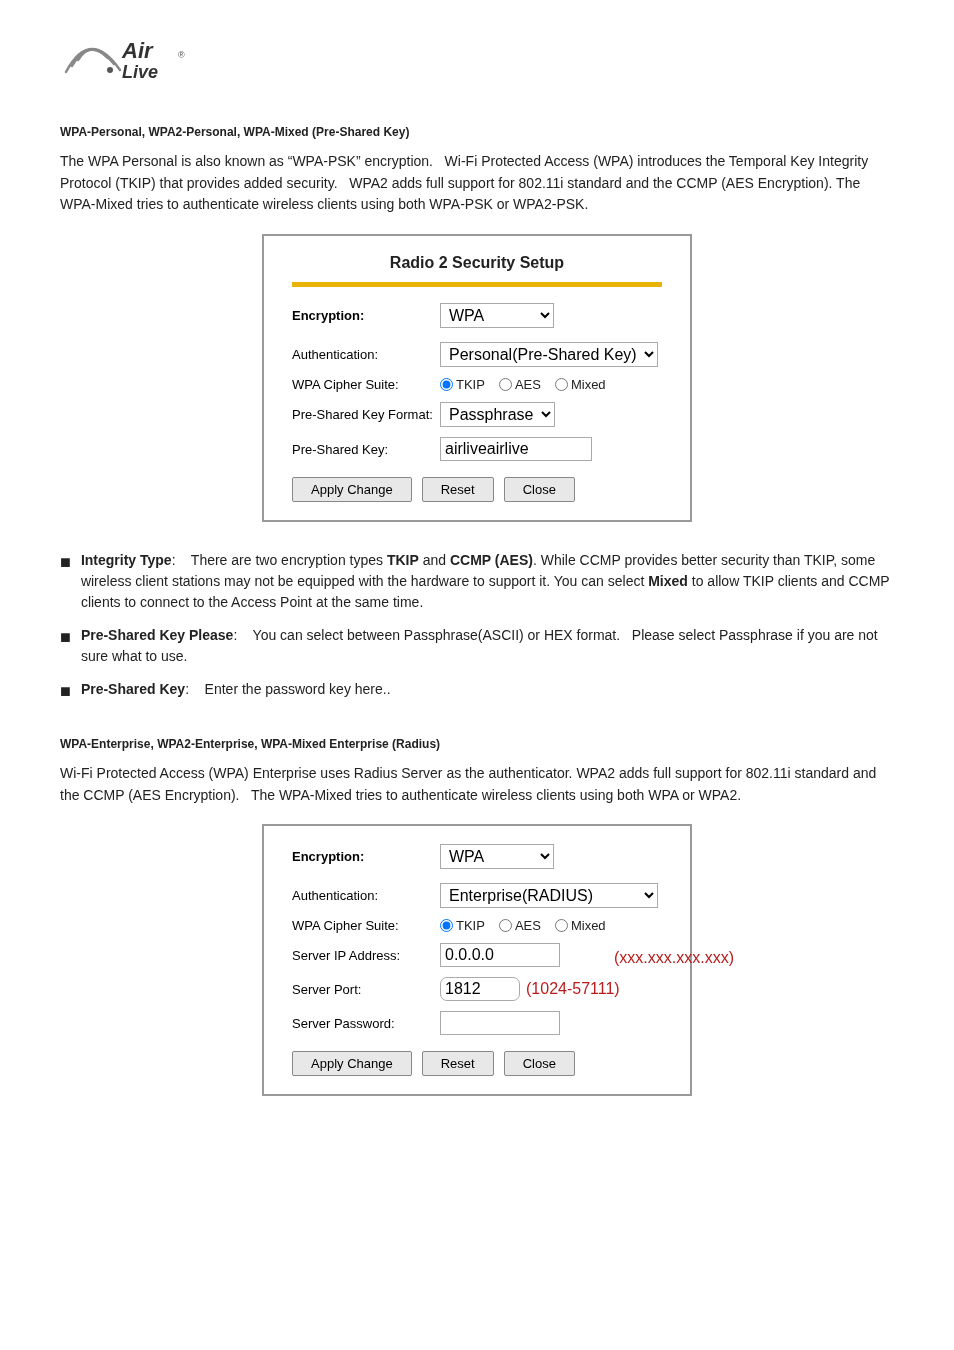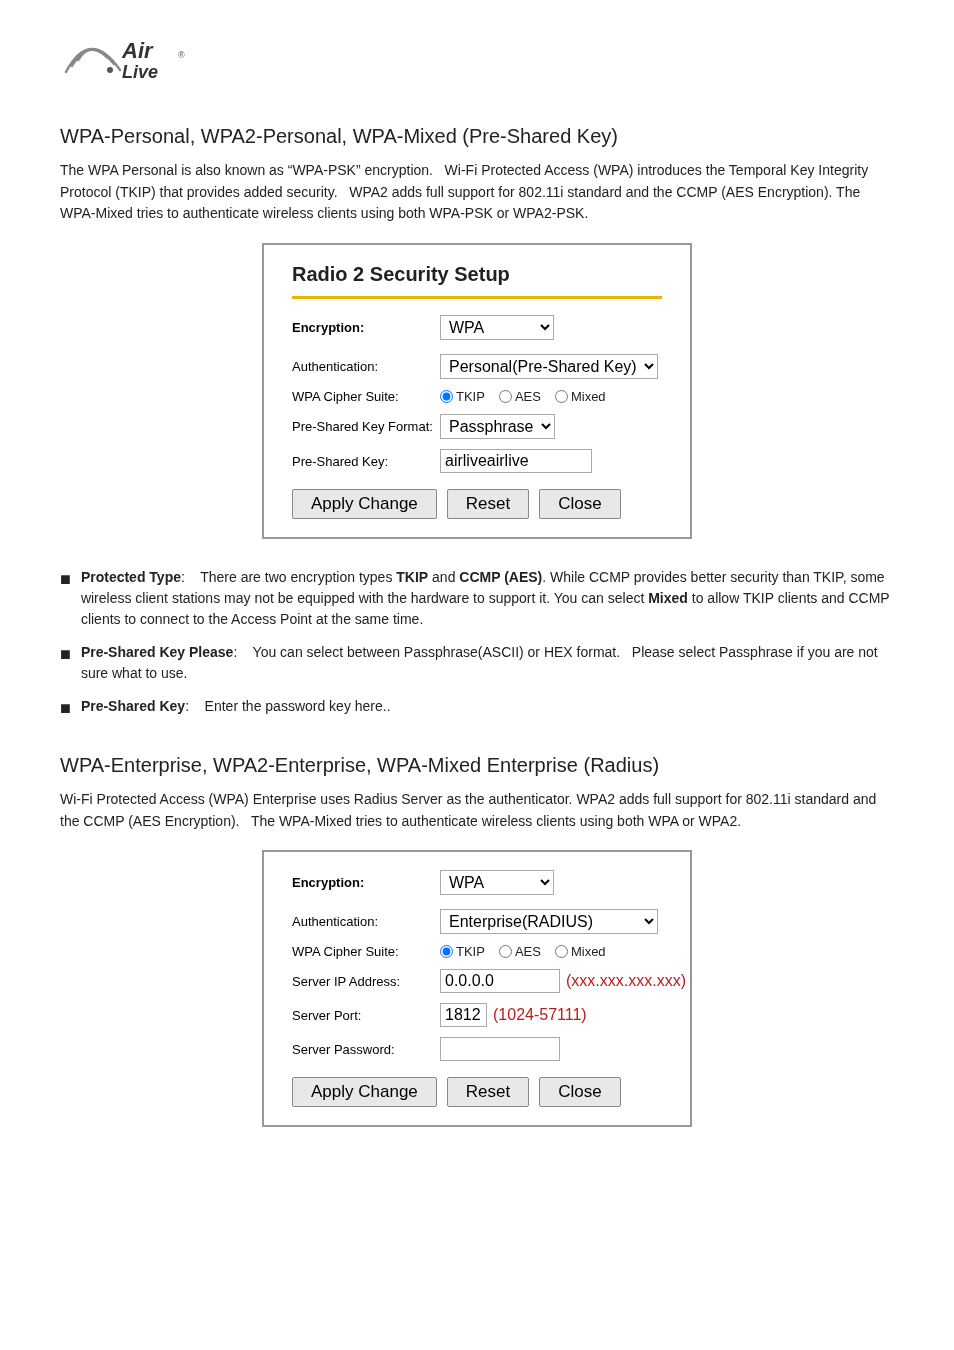--- a/index.html
+++ b/index.html
@@ -18,22 +18,22 @@
       margin-bottom: 30px;
       margin-top: 10px;
     }
     .logo-svg {
       width: 130px;
       height: 60px;
     }
 
     
     h2 {
-      font-size: 20px;
-      font-weight: normal;
+      font-size: 12px;
+      font-weight: bold;
       margin-bottom: 12px;
       margin-top: 32px;
     }
 
     
     .body-text {
       font-size: 14px;
       line-height: 1.55;
       margin-bottom: 18px;
       color: #222;
@@ -41,25 +41,26 @@
 
     
     .panel {
       border: 2px solid #999;
       padding: 18px 28px 18px 28px;
       margin: 0 auto 28px auto;
       width: 430px;
       background: #fff;
     }
     .panel-title {
-      font-size: 20px;
+      font-size: 16px;
       font-weight: bold;
-      border-bottom: 3px solid #eab308;
+      border-bottom: 5px solid #eab308;
       padding-bottom: 10px;
       margin-bottom: 16px;
+      text-align: center;
     }
 
     .form-row {
       display: flex;
       align-items: center;
       margin-bottom: 10px;
       font-size: 13px;
     }
     .form-label {
       width: 148px;
@@ -107,21 +108,21 @@
       cursor: pointer;
     }
 
     .button-row {
       display: flex;
       gap: 10px;
       margin-top: 16px;
     }
     .btn {
       padding: 4px 18px;
-      font-size: 17px;
+      font-size: 13px;
       border: 1px solid #888;
       background: #e8e8e8;
       cursor: pointer;
       border-radius: 2px;
     }
 
     
     .bullet-list {
       margin: 0 0 28px 0;
       padding: 0;
@@ -238,21 +239,21 @@
     <button class="btn">Apply Change</button>
     <button class="btn">Reset</button>
     <button class="btn">Close</button>
   </div>
 </div>
 
 <ul class="bullet-list">
   <li>
     <span class="bullet-icon">■</span>
     <span class="bullet-text">
-      <span class="bold">Protected Type</span>:&nbsp;&nbsp;&nbsp;
+      <span class="bold">Integrity Type</span>:&nbsp;&nbsp;&nbsp;
       There are two encryption types <strong>TKIP</strong> and <strong>CCMP (AES)</strong>. While CCMP provides better security than TKIP, some wireless client stations may not be equipped with the hardware to support it. You can select <strong>Mixed</strong> to allow TKIP clients and CCMP clients to connect to the Access Point at the same time.
     </span>
   </li>
   <li>
     <span class="bullet-icon">■</span>
     <span class="bullet-text">
       <span class="bold">Pre-Shared Key Please</span>:&nbsp;&nbsp;&nbsp;
       You can select between Passphrase(ASCII) or HEX format.&nbsp;&nbsp; Please select Passphrase if you are not sure what to use.
     </span>
   </li>
@@ -302,30 +303,30 @@
         <input type="radio" name="cipher2" style=""> AES
       </label>
       <label>
         <input type="radio" name="cipher2" style=""> Mixed
       </label>
     </div>
   </div>
 
   <div class="form-row">
     <span class="form-label">Server IP Address:</span>
-    <div class="form-control" style="display:flex;align-items:center;">
+    <div class="form-control" style="display:flex;align-items:flex-end;gap:48px;">
       <input type="text" value="0.0.0.0" style="width: 120px;">
       <span class="hint-text">(xxx.xxx.xxx.xxx)</span>
     </div>
   </div>
 
   <div class="form-row">
     <span class="form-label">Server Port:</span>
     <div class="form-control" style="display:flex;align-items:center;">
-      <input type="text" value="1812" style="width: 47px;">
+      <input type="text" value="1812" style="width: 80px; border-radius: 7px;">
       <span class="hint-text">(1024-57111)</span>
     </div>
   </div>
 
   <div class="form-row">
     <span class="form-label">Server Password:</span>
     <div class="form-control">
       <input type="text" value="" style="width: 120px;">
     </div>
   </div>

